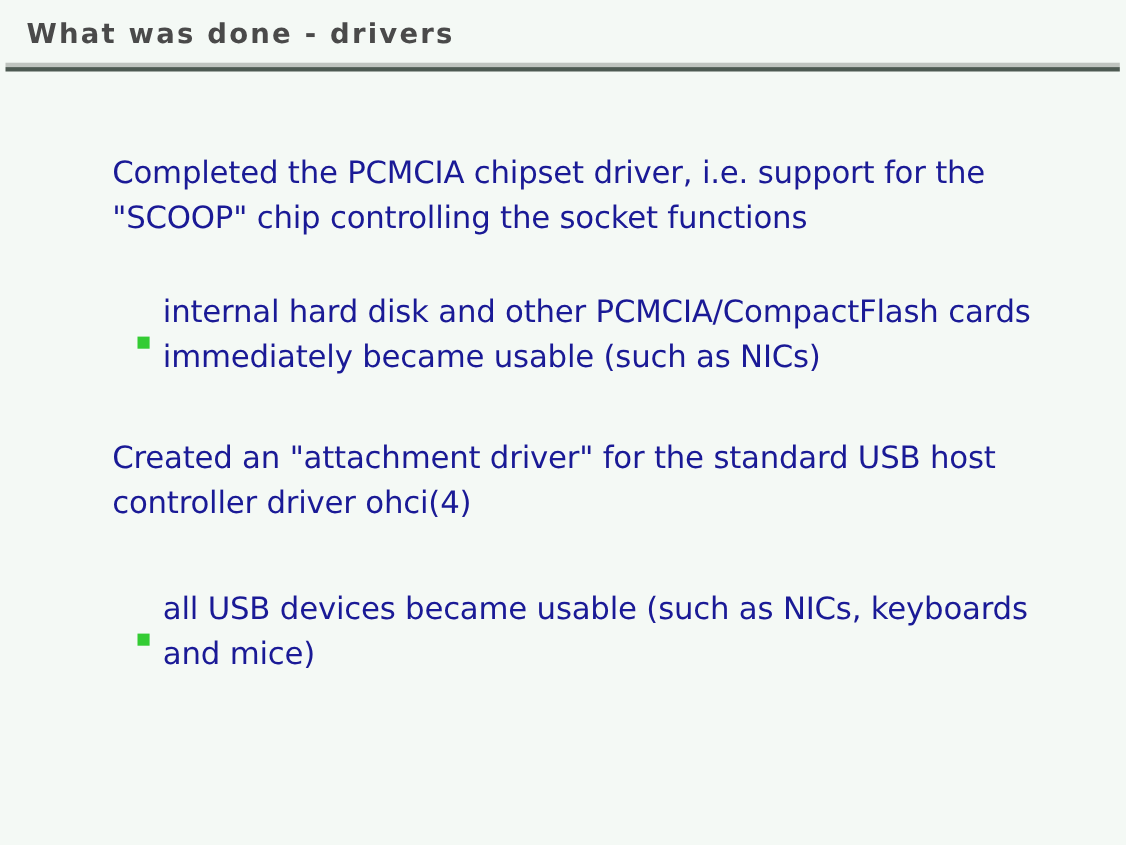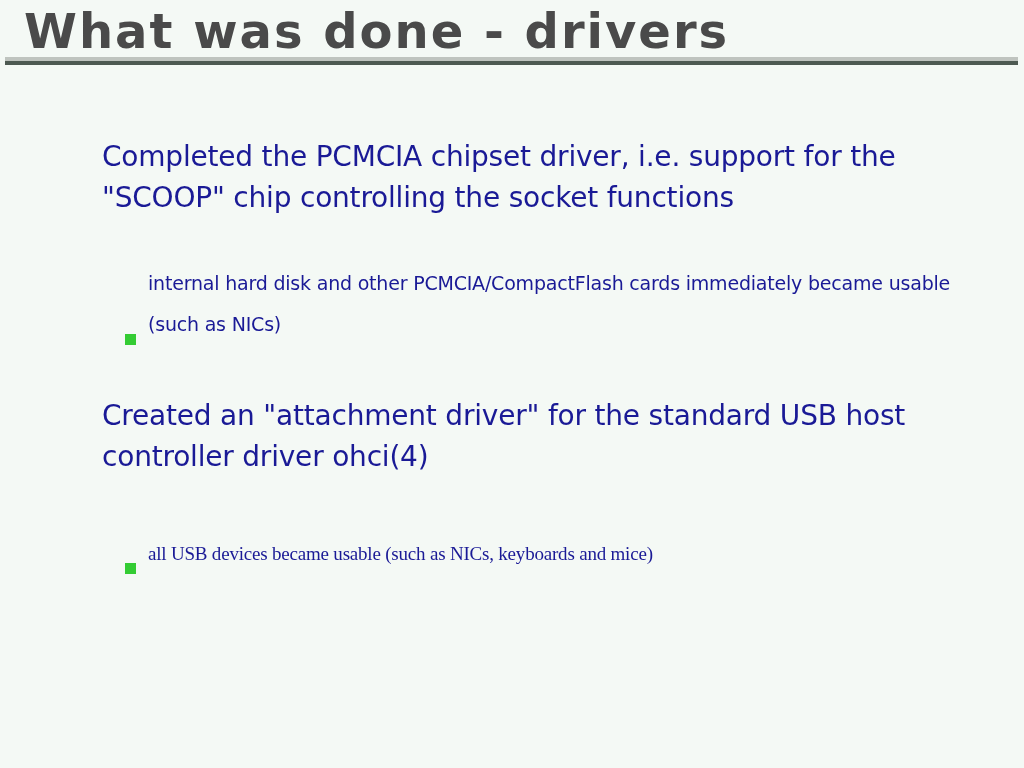--- a/index.html
+++ b/index.html
@@ -29,21 +29,21 @@
     top: 0;
     width: 1024px;
     height: 70px;
   }
 
   .slide-title {
     position: absolute;
     left: 24px;
     top: 8px;
     font-family: "DejaVu Sans", sans-serif;
-    font-size: 48px;
+    font-size: 25px;
     font-weight: bold;
     color: #4a4a4a;
     letter-spacing: 2.0px;
     white-space: nowrap;
     line-height: 46px;
   }
 
   
   .title-rule {
     position: absolute;
@@ -92,45 +92,45 @@
     left: 57px;
     width: 880px;
   }
 
   .bullet-row {
     position: absolute;
     left: 80px;
     width: 860px;
     color: #1a1a96;
     font-family: "DejaVu Sans", sans-serif;
-    font-size: 19px;
+    font-size: 28px;
     line-height: 41px;
     letter-spacing: -0.2px;
     display: flex;
-    align-items: flex-end;
+    align-items: center;
   }
 
   .bullet-marker {
     flex: 0 0 auto;
     width: 11px;
     height: 11px;
     background: #33cc33;
     margin-top: 15px;
     margin-right: 12px;
   }
 
   .bullet-text {
     flex: 1 1 auto;
   }
 
   
   #para-1   { top: 66px; }
   #bullet-1 { top: 193px; }
   #para-2   { top: 325px; }
-  #bullet-2 { top: 463px; font-family: Liberation Serif, serif; }
+  #bullet-2 { top: 463px; }
 </style>
 </head>
 <body>
 
 <div id="slide">
 
   <div class="title-block">
     <div class="slide-title">What was done  -  drivers</div>
     <div class="title-rule">
       <div class="rule-light"></div>

